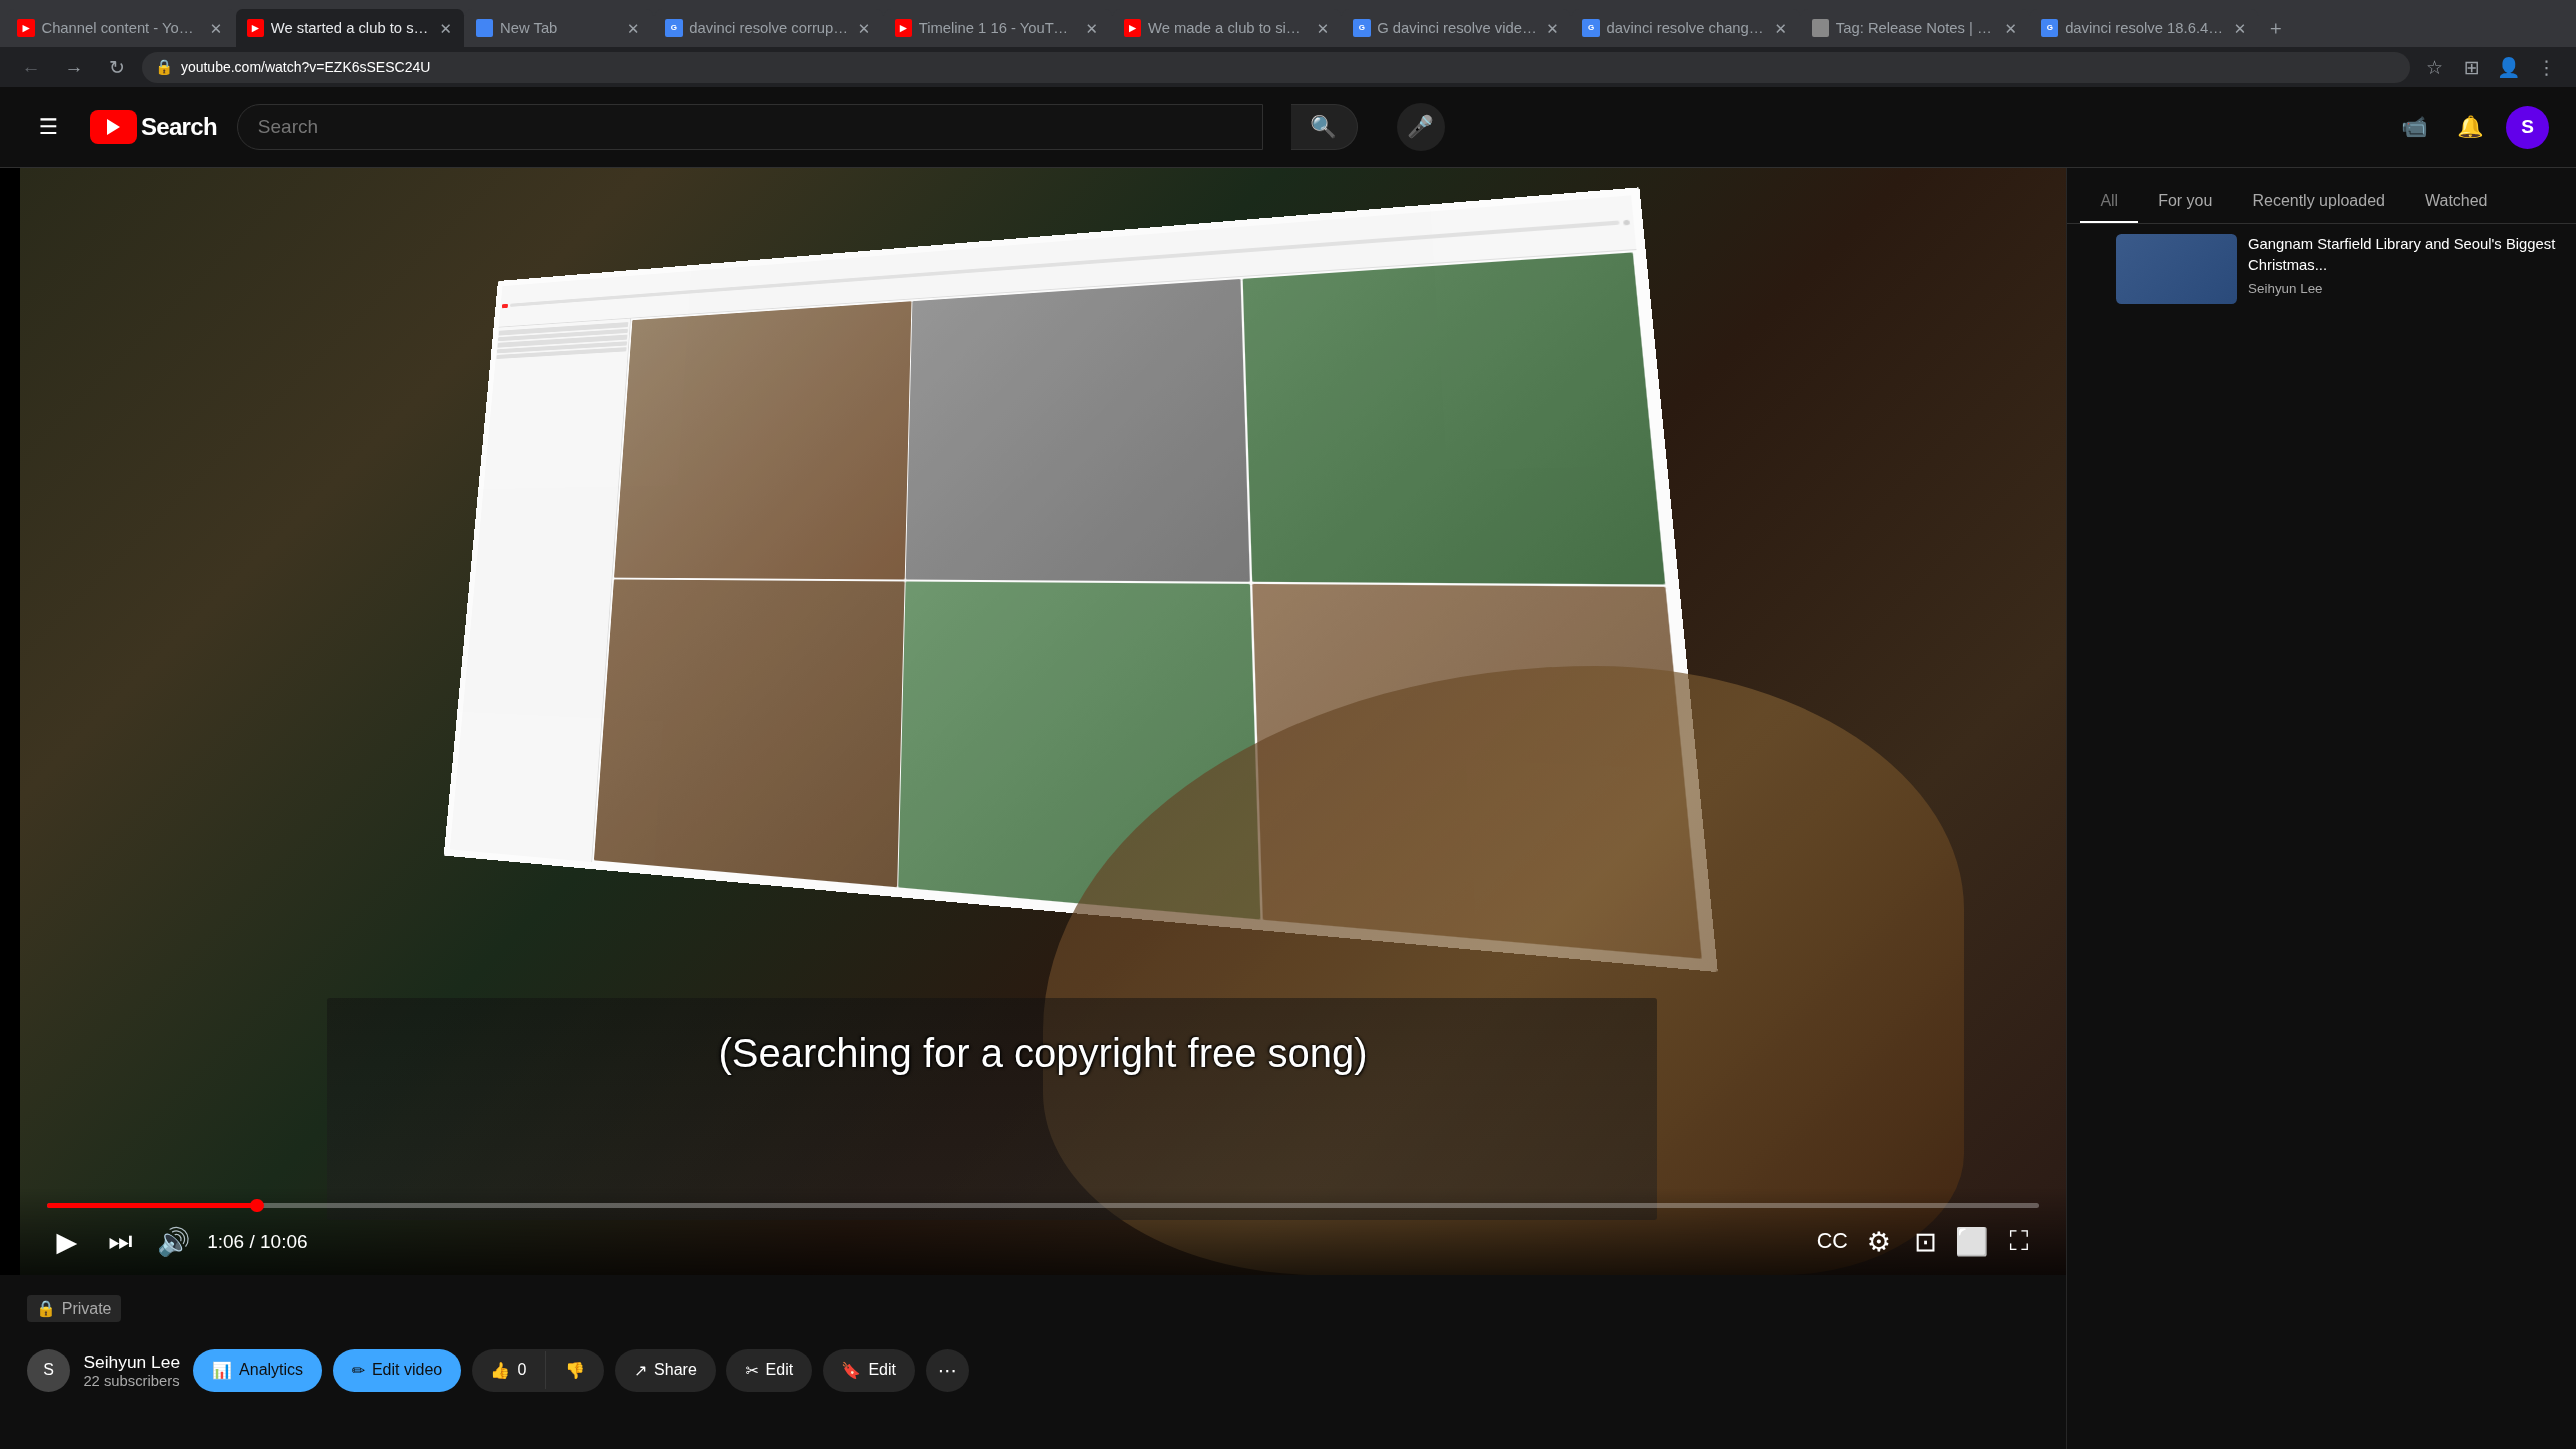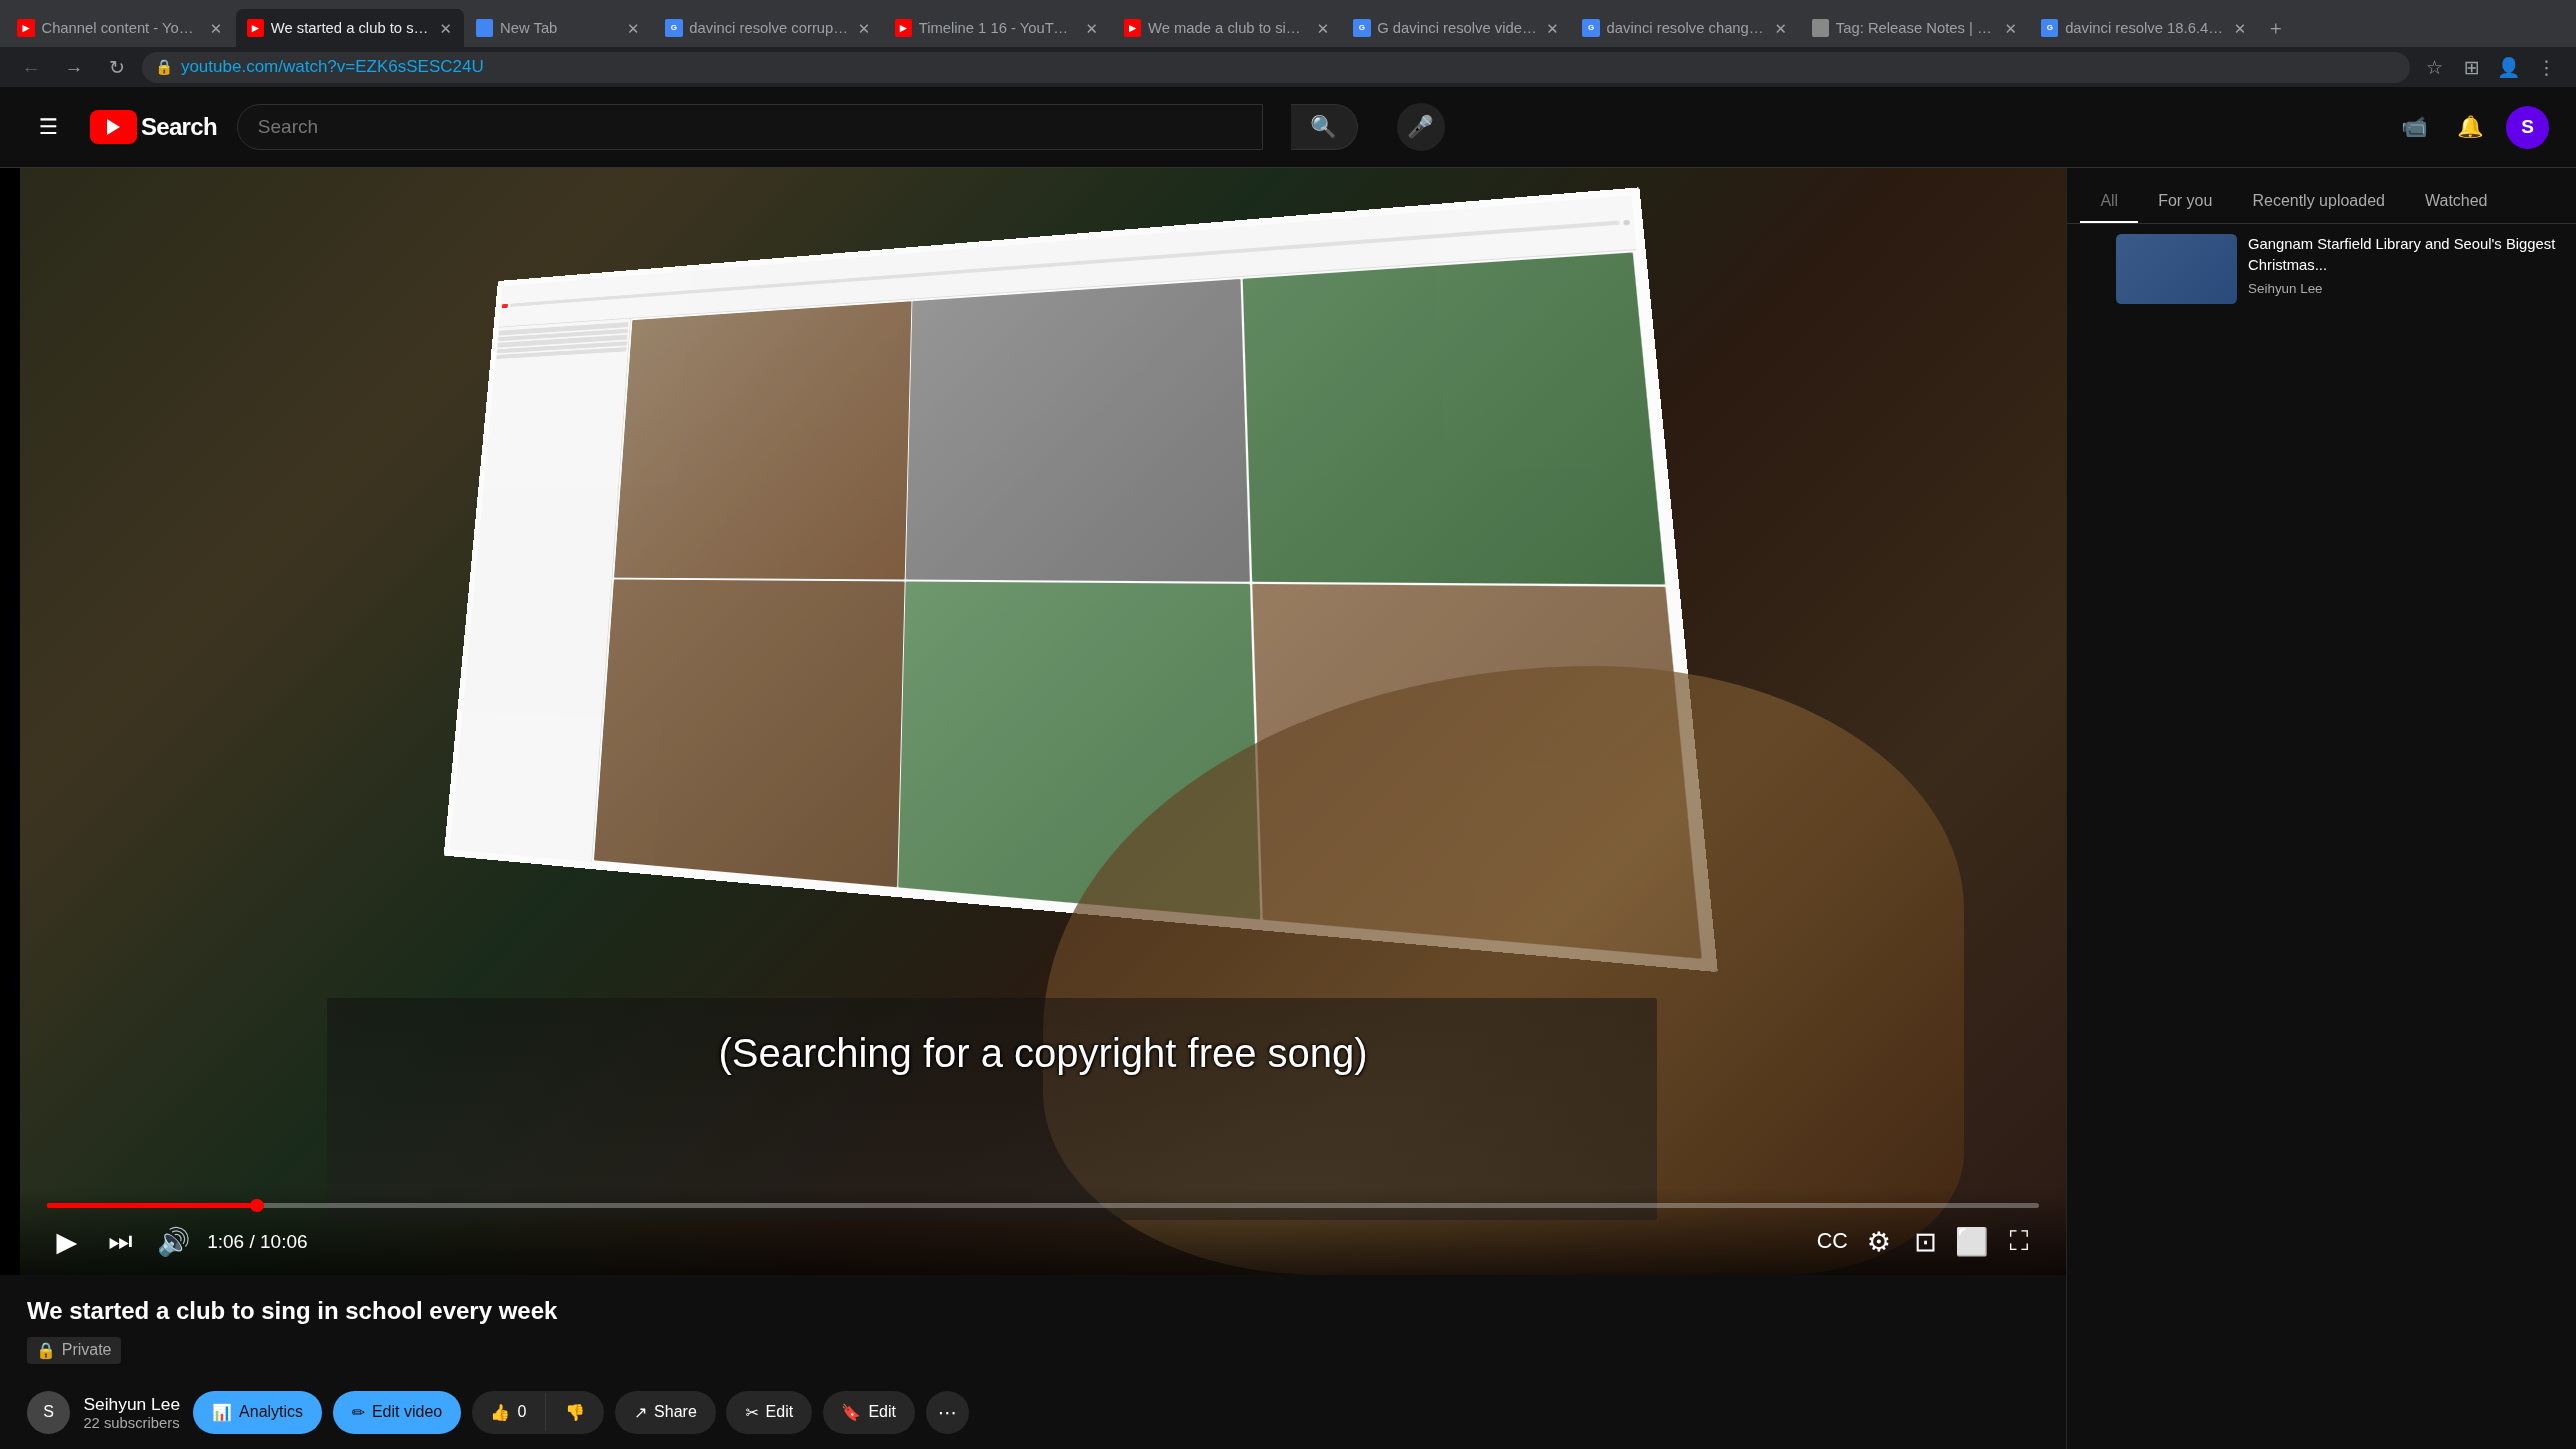--- a/index.html
+++ b/index.html
@@ -116,22 +116,22 @@
       flex: 1;
       height: 31px;
       background: #303134;
       border-radius: 20px;
       display: flex;
       align-items: center;
       padding: 0 13.4px;
       gap: 6.7px;
     }
     .address-text {
-      color: #0ea5e9;
-      font-size: 17px;
+      color: #ffffff;
+      font-size: 14px;
     }
     .nav-icons-right {
       display: flex;
       align-items: center;
       gap: 5.4px;
     }
     .nav-icon-btn {
       width: 32px;
       height: 32px;
       border-radius: 50%;
@@ -830,21 +830,20 @@
                   <div class="ctrl-btn">⛶</div>
                 </div>
               </div>
             </div>
           </div>
         </div>
 
         <div class="video-info-section">
           <div class="video-title-row">
             <div class="video-title-left">
-              <div class="video-title">We started a club to sing in school every week</div>
               <div class="video-badge">
                 <span>🔒</span>
                 <span>Private</span>
               </div>
             </div>
           </div>
 
           <div style="display:flex;align-items:center;gap:13.4px;margin-top:13.4px;flex-wrap:wrap;">
             <div class="channel-row">
               <div class="channel-avatar">S</div>

